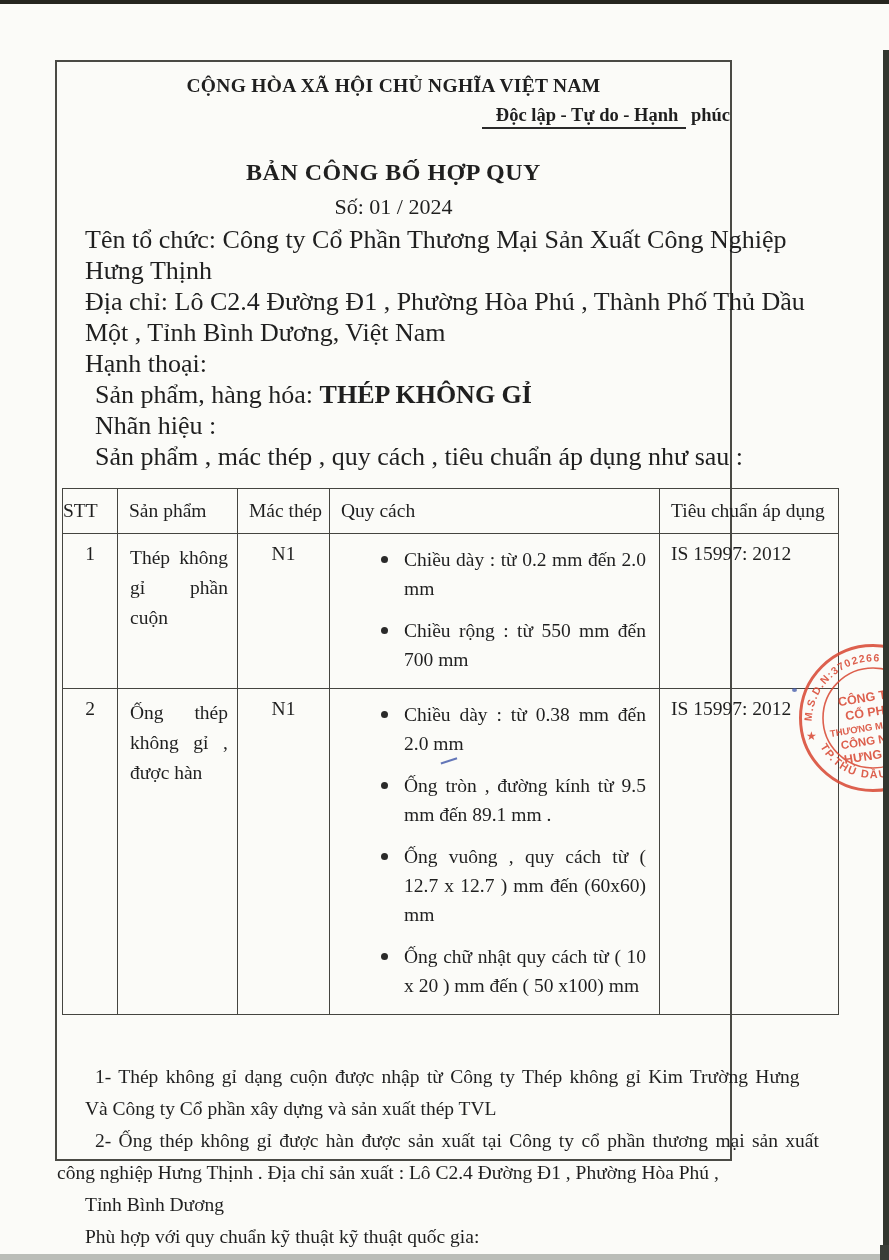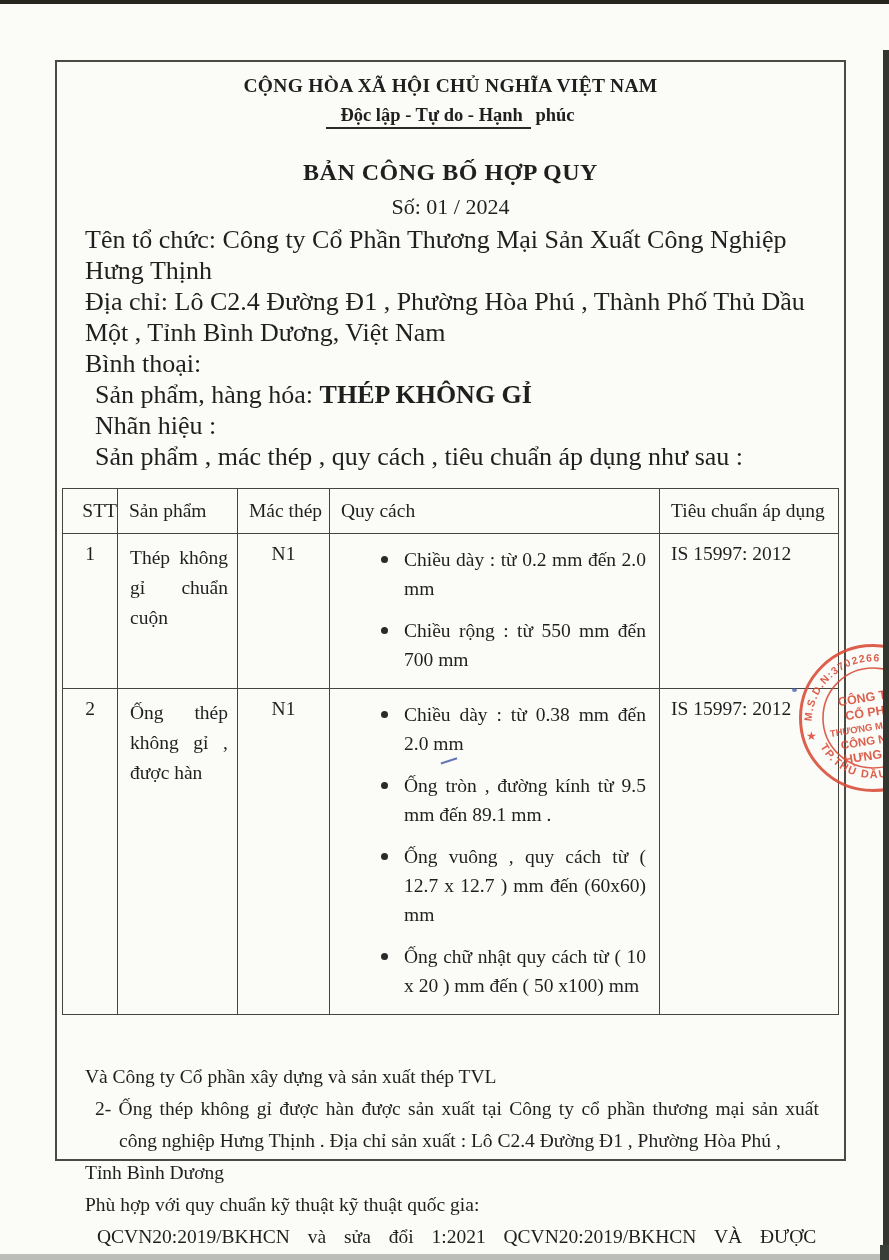--- a/index.html
+++ b/index.html
@@ -10,57 +10,57 @@
     font-family:"Liberation Serif", "DejaVu Serif", serif;
   }
   
   .scan-top    { position:absolute; left:0; top:0; width:889px; height:4px; background:#26261f; z-index:6; }
   .scan-right  { position:absolute; right:0; top:50px; width:6px; height:1210px; background:#32362f; z-index:5; }
   .scan-bottom { position:absolute; left:0; bottom:0; width:889px; height:6px; background:#babdb8; z-index:5; }
   .scan-corner { position:absolute; right:0; bottom:0; width:9px; height:15px; background:#3a3e38; z-index:6; }
 
   
   .frame {
-    position:absolute; left:55px; top:60px; width:791px; height:1101px;
+    position:absolute; left:55px; top:60px; width:677px; height:1101px;
     border:2px solid #4a4a45; background:transparent; z-index:1;
   }
 
   .nat-title { margin:10px 0 0; text-align:center; font-weight:bold; font-size:19.5px; line-height:27px; letter-spacing:.3px; }
-  .motto     { margin:3px 0 0;  text-align:center; font-weight:bold; font-size:18.5px; line-height:26px; }
+  .motto     { margin:3px 0 0;  text-align:right; font-weight:bold; font-size:18.5px; line-height:26px; }
   .motto .u  { border-bottom:2px solid #2a2a2a; padding:0 8px 2px 14px; }
   .doc-title { margin:26px 0 0; text-align:center; font-weight:bold; font-size:24px; line-height:36px; letter-spacing:.5px; }
   .doc-no    { margin:3px 0 0;  text-align:center; font-size:22px; line-height:27px; }
 
   .info { margin:4px 0 16px 28px; width:742px; font-size:26px; }
   .info p { margin:0; line-height:31px; }
   .info .ind { margin-left:10px; }
   .bold { font-weight:bold; }
 
   
   table { border-collapse:collapse; table-layout:fixed; width:776px; margin:2px 0 0 5px; font-size:19.5px; }
   th,td { border:1.5px solid #454540; font-weight:normal; vertical-align:top; }
   thead th { height:45px; vertical-align:middle; text-align:left; padding:0 4px 0 11px; }
-  thead th.c { text-align:right; padding:0; }
+  thead th.c { text-align:left; padding:0; }
   td { padding-top:9px; }
   td.c  { text-align:center; }
   td.sp { text-align:justify; padding:9px 9px 0 12px; line-height:30px; }
   td.tc { padding:9px 4px 0 11px; }
   tr.r1 { height:90px; }
   tr.r2 { height:233px; }
   ul.specs { margin:2px 0 0; padding:0 12px 0 50px; list-style:none; }
   ul.specs li { position:relative; padding-left:23px; margin-bottom:13px; text-align:justify; line-height:29px; }
   ul.specs li .dot { position:absolute; left:0; top:11px; width:7px; height:7px; border-radius:50%; background:#2a2a2a; }
 
   
   .notes { margin-top:46px; font-size:19.5px; }
   .nl { margin:0; line-height:32px; white-space:nowrap; }
   .i28 { margin-left:28px; }
   .i38 { margin-left:38px; }
   .i40 { margin-left:40px; }
-  .i62 { margin-left:62px; }
+  .i62 { }
   .sp1 { word-spacing:2.5px; }
   .sp2 { word-spacing:13px; }
 
   
   .stamp { position:absolute; left:795px; top:640px; z-index:3; overflow:hidden; }
 
   
   .ink1 { position:absolute; left:440px; top:757px; width:17px; height:5px;
           border-bottom:2px solid #3d55a8; transform:rotate(-18deg); opacity:.8; z-index:2; }
   .ink2 { position:absolute; left:792px; top:688px; width:5px; height:4px;
@@ -79,21 +79,21 @@
   <div class="nat-title">CỘNG HÒA XÃ HỘI CHỦ NGHĨA VIỆT NAM</div>
 
   <div class="motto"><span class="u">Độc lập - Tự do - Hạnh</span> <span>phúc</span></div>
 
   <div class="doc-title">BẢN CÔNG BỐ HỢP QUY</div>
   <div class="doc-no">Số: 01 / 2024</div>
 
   <div class="info">
     <p>Tên tổ chức: Công ty Cổ Phần Thương Mại Sản Xuất Công Nghiệp Hưng Thịnh</p>
     <p>Địa chỉ: Lô C2.4 Đường Đ1 , Phường Hòa Phú , Thành Phố Thủ Dầu Một , Tỉnh Bình Dương, Việt Nam</p>
-    <p>Bình thoại:</p>
+    <p>Hạnh thoại:</p>
     <p class="ind"><span>Sản phẩm, hàng hóa:</span> <span class="bold">THÉP KHÔNG GỈ</span></p>
     <p class="ind">Nhãn hiệu :</p>
     <p class="ind">Sản phẩm , mác thép , quy cách , tiêu chuẩn áp dụng như sau :</p>
   </div>
 
   <table>
     <colgroup>
       <col style="width:55px">
         <col style="width:120px">
         <col style="width:92px">
@@ -105,21 +105,21 @@
         <th class="c">STT</th>
         <th>Sản phẩm</th>
         <th>Mác thép</th>
         <th>Quy cách</th>
         <th>Tiêu chuẩn áp dụng</th>
       </tr>
     </thead>
     <tbody>
       <tr class="r1">
         <td class="c">1</td>
-        <td class="sp">Thép không gỉ chuẩn cuộn</td>
+        <td class="sp">Thép không gỉ phần cuộn</td>
         <td class="c">N1</td>
         <td>
           <ul class="specs">
             <li><span class="dot"></span><span>Chiều dày : từ 0.2 mm đến 2.0 mm</span></li>
             <li><span class="dot"></span><span>Chiều rộng : từ 550 mm đến 700 mm</span></li>
           </ul>
         </td>
         <td class="tc">IS 15997: 2012</td>
       </tr>
       <tr class="r2">
@@ -133,20 +133,21 @@
             <li><span class="dot"></span><span>Ống vuông , quy cách từ ( 12.7 x 12.7 ) mm đến (60x60) mm</span></li>
             <li><span class="dot"></span><span>Ống chữ nhật quy cách từ ( 10 x 20 ) mm đến ( 50 x100) mm</span></li>
           </ul>
         </td>
         <td class="tc">IS 15997: 2012</td>
       </tr>
     </tbody>
   </table>
 
   <div class="notes">
+    <p class="nl i38 sp1">1-  Thép không gỉ dạng cuộn được nhập từ Công ty Thép không gỉ Kim Trường Hưng</p>
     <p class="nl i28">Và Công ty Cổ phần xây dựng và sản xuất thép TVL</p>
     <p class="nl i38 sp1">2-  Ống thép không gỉ được hàn được sản xuất tại Công ty cổ phần thương mại sản xuất</p>
     <p class="nl i62">công nghiệp Hưng Thịnh . Địa chỉ sản xuất : Lô C2.4 Đường Đ1 , Phường Hòa Phú ,</p>
     <p class="nl i28">Tỉnh Bình Dương</p>
     <p class="nl i28">Phù hợp với quy chuẩn kỹ thuật kỹ thuật quốc gia:</p>
     <p class="nl i40 sp2">QCVN20:2019/BKHCN và sửa đổi 1:2021 QCVN20:2019/BKHCN VÀ ĐƯỢC</p>
 
   </div>
 
 </div>

